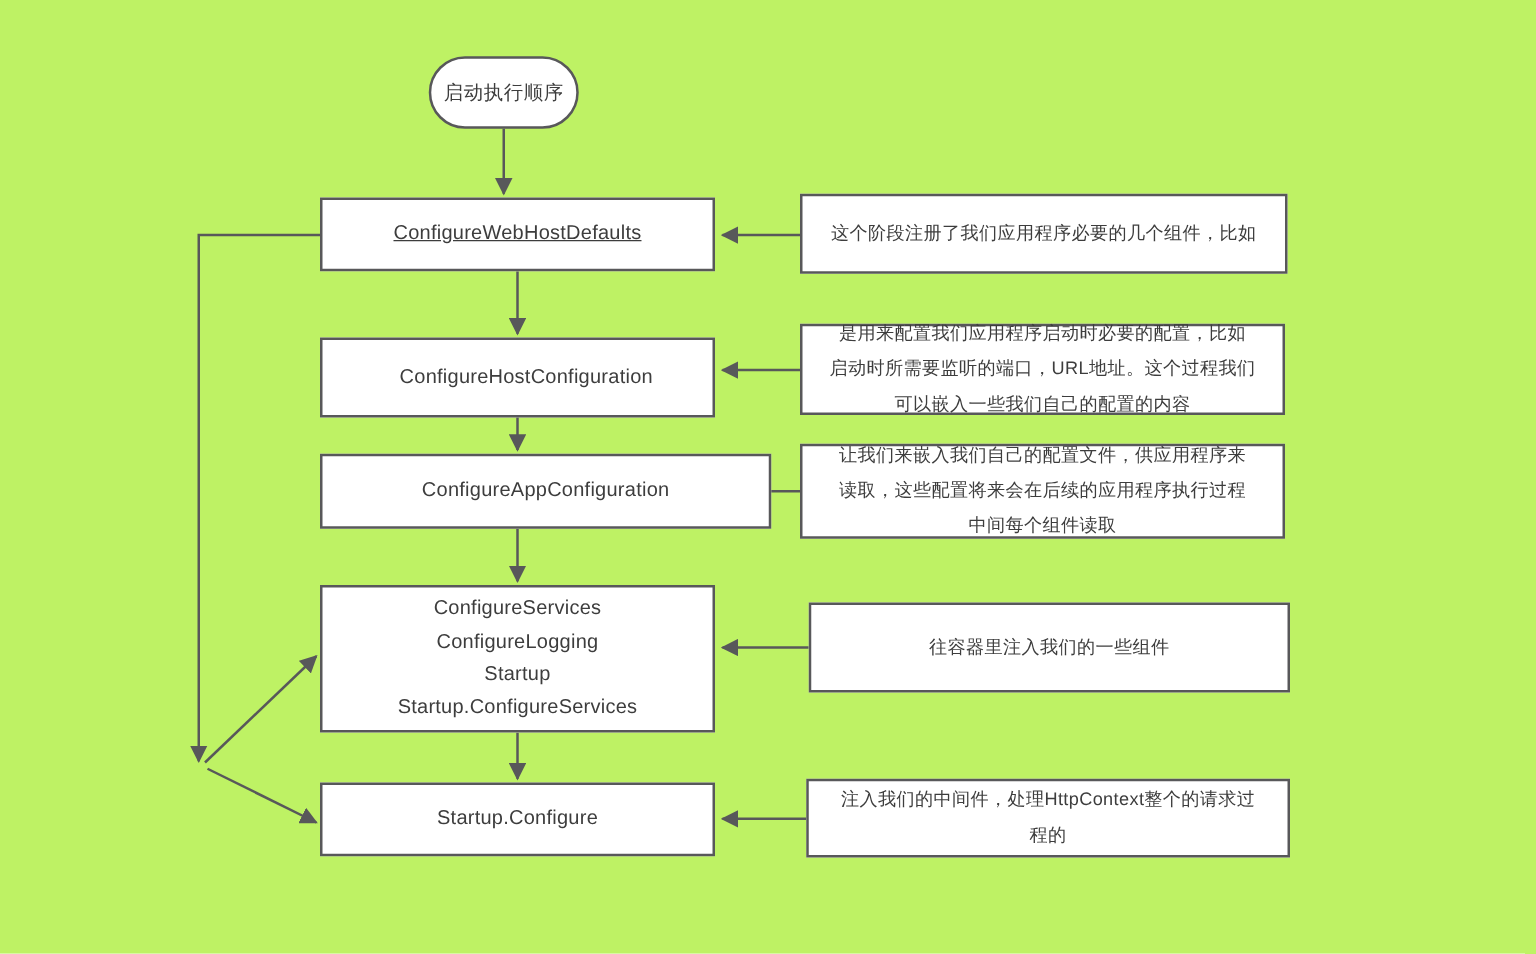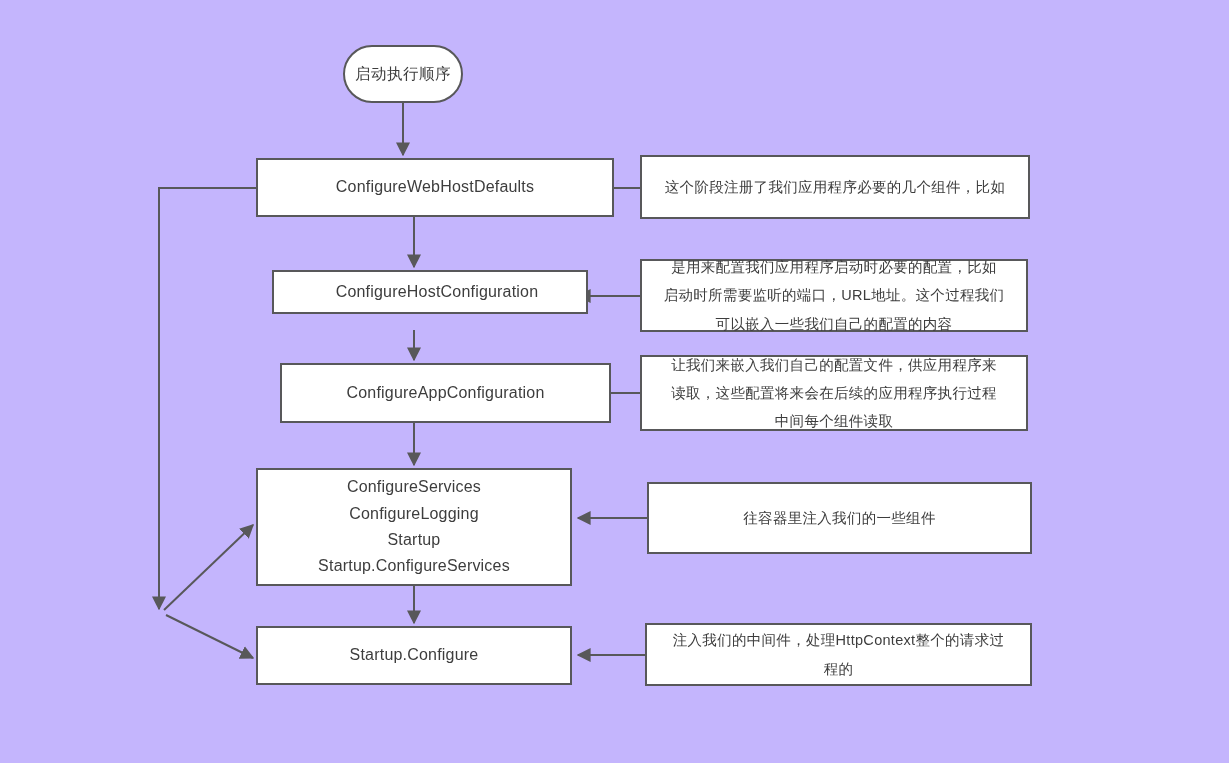--- a/index.html
+++ b/index.html
@@ -9,21 +9,21 @@
     background: #ffffff;
   }
   body {
     font-family: "Liberation Sans", "DejaVu Sans", sans-serif;
     color: #3f3f3f;
   }
   #canvas {
     position: relative;
     width: 1229px;
     height: 763px;
-    background: #c4b5fd;
+    background: #bef264;
     overflow: hidden;
   }
   #edges {
     position: absolute;
     left: 0;
     top: 0;
     width: 1229px;
     height: 763px;
     pointer-events: none;
   }
@@ -101,33 +101,33 @@
       <line x1="640" y1="393" x2="578" y2="393" marker-end="url(#arrow)"></line>
       <line x1="647" y1="518" x2="578" y2="518" marker-end="url(#arrow)"></line>
       <line x1="645" y1="655" x2="578" y2="655" marker-end="url(#arrow)"></line>
     </g>
   </svg>
 
   <div class="node start" style="left: 343px; top: 45px; width: 120px; height: 58px;">
     <span>启动执行顺序</span>
   </div>
 
-  <div class="node process" style="left: 256px; top: 158px; width: 358px; height: 59px;">
+  <div class="node process" style="left: 256px; top: 158px; width: 316px; height: 59px; text-decoration: underline;">
     <span class="lines">
         <span>ConfigureWebHostDefaults</span>
       </span>
   </div>
 
-  <div class="node process" style="left: 272px; top: 270px; width: 316px; height: 44px; padding-left: 14px;">
+  <div class="node process" style="left: 256px; top: 270px; width: 316px; height: 64px; padding-left: 14px;">
     <span class="lines">
         <span>ConfigureHostConfiguration</span>
       </span>
   </div>
 
-  <div class="node process" style="left: 256px; top: 363px; width: 331px; height: 60px; margin-left: 24px;">
+  <div class="node process" style="left: 256px; top: 363px; width: 361px; height: 60px;">
     <span class="lines">
         <span>ConfigureAppConfiguration</span>
       </span>
   </div>
 
   <div class="node process" style="left: 256px; top: 468px; width: 316px; height: 118px;">
     <span class="lines">
         <span>ConfigureServices</span>
         <span>ConfigureLogging</span>
         <span>Startup</span>

